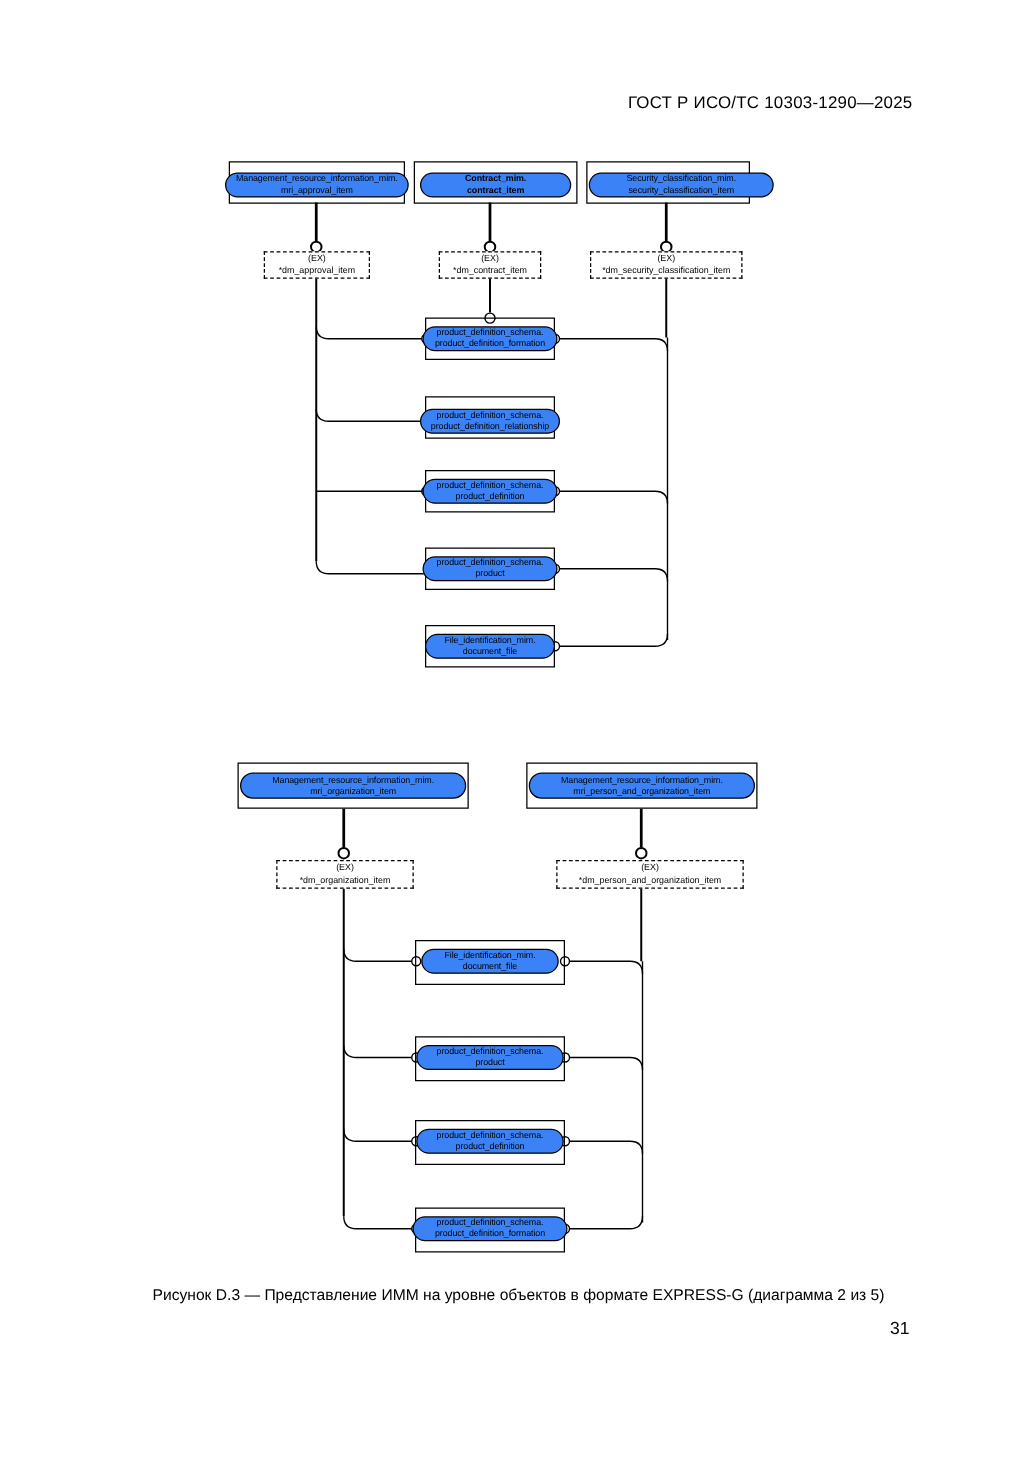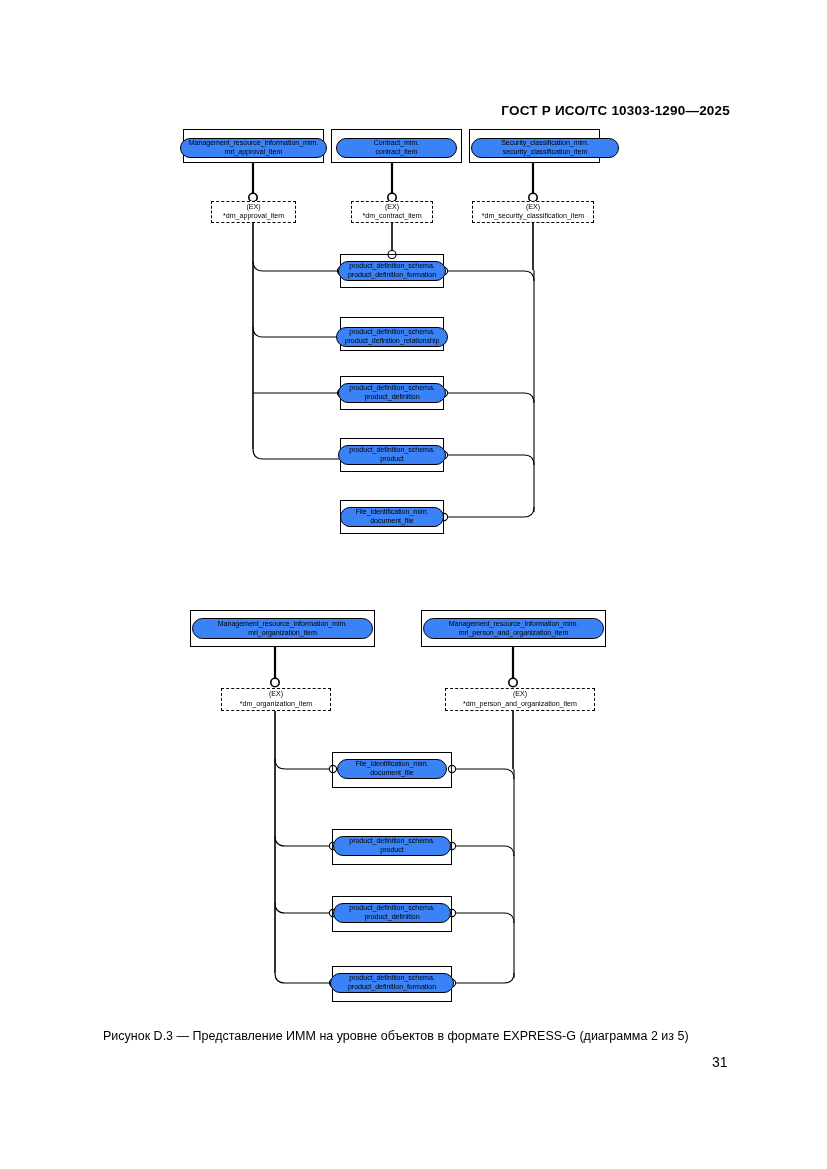--- a/index.html
+++ b/index.html
@@ -12,34 +12,33 @@
     position: relative;
     overflow: hidden;
   }
   .page { position: relative; width: 827px; height: 1169px; }
 
   .doc-header {
     position: absolute;
     top: 74px;
     right: 97px;
     font-size: 13.5px;
-    font-weight: bold;
+    font-weight: normal;
     letter-spacing: 0.2px;
     white-space: nowrap;
-    margin-top: 29px;
   }
 
   .caption {
     position: absolute;
     left: 103px;
     font-size: 12.5px;
     white-space: nowrap;
   }
   .cap-d2 { top: 563px; }
-  .cap-d3 { top: 1029px; }
+  .cap-d3 { top: 1029px; margin-left: 19px; }
 
   .page-number {
     position: absolute;
     left: 712px;
     top: 1054px;
     font-size: 14px;
     font-weight: normal;
   }
 
   
@@ -174,21 +173,21 @@
 
     <div class="ent-box" style="left:183px; top:129px; width:141px; height:34px;"></div>
     <div class="ent-label" style="left:180px; top:138px; width:147px; height:20px;">
       <span>
         <span>Management_resource_information_mim.</span><br>
         <span>mri_approval_item</span>
       </span>
     </div>
 
     <div class="ent-box" style="left:331px; top:129px; width:131px; height:34px;"></div>
-    <div class="ent-label" style="left:336px; top:138px; width:121px; height:20px;">
+    <div class="ent-label" style="left:336px; top:138px; width:121px; height:20px;font-weight:bold;">
       <span>
         <span>Contract_mim.</span><br>
         <span>contract_item</span>
       </span>
     </div>
 
     <div class="ent-box" style="left:469px; top:129px; width:131px; height:34px;"></div>
     <div class="ent-label" style="left:471px; top:138px; width:148px; height:20px;">
       <span>
         <span>Security_classification_mim.</span><br>

